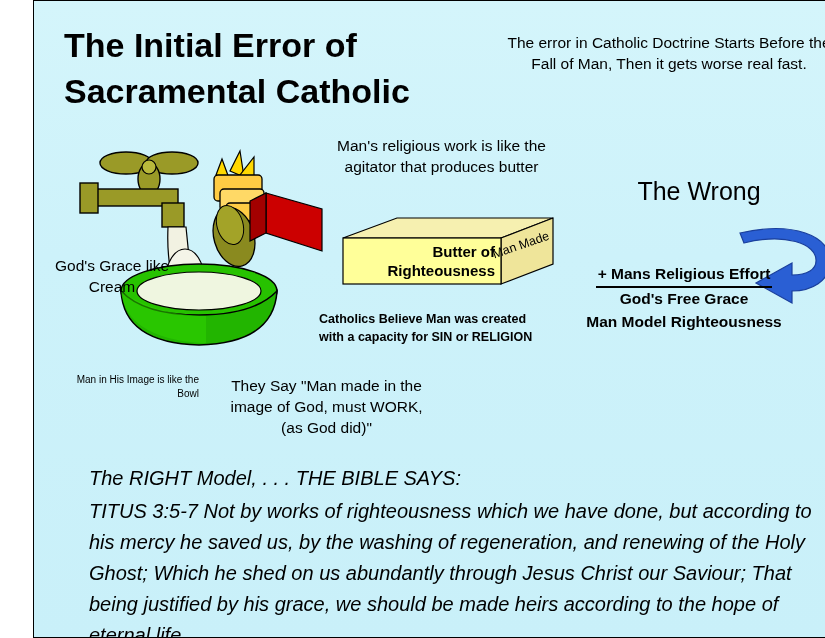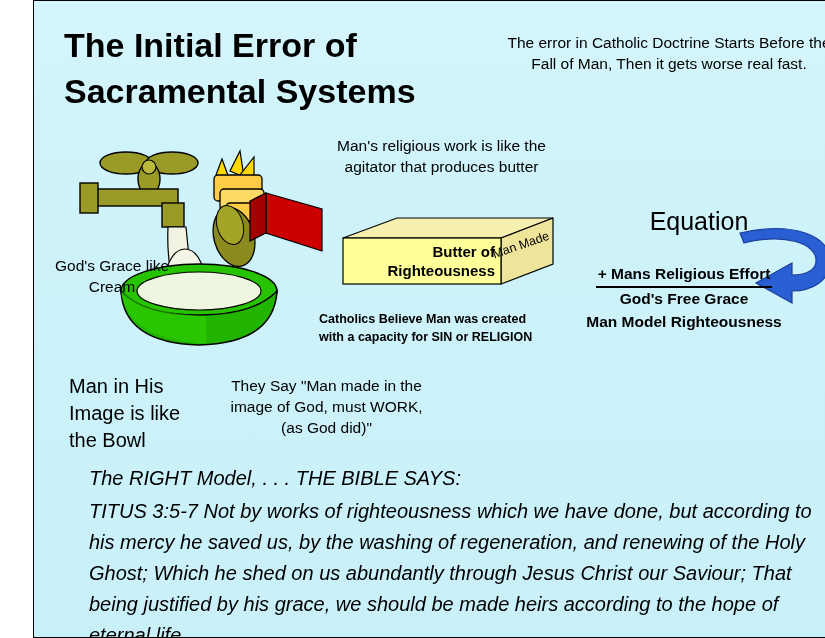--- a/index.html
+++ b/index.html
@@ -46,22 +46,22 @@
   }
 
   #grace-caption {
     left: 18px; top: 255px; width: 120px;
     font-size: 15.5px; color: #000000;
     text-align: center; line-height: 1.35;
   }
 
   #bowl-caption {
     left: 35px; top: 372px; width: 130px;
-    font-size: 20px; color: #000000;
-    text-align: left; line-height: 1.35;
+    font-size: 10px; color: #000000;
+    text-align: right; line-height: 1.35;
   }
 
   #capacity-caption {
     left: 285px; top: 310px; width: 215px;
     font-size: 12.5px; font-weight: bold; color: #000000;
     line-height: 1.4;
   }
 
   #theysay-caption {
     left: 190px; top: 375px; width: 205px;
@@ -129,21 +129,21 @@
 
   svg { display: block; }
 </style>
 </head>
 <body>
 
 <div id="slide">
 
   <div class="abs" id="main-title">
     <span>The Initial Error of</span>
-    <span class="l2">Sacramental Systems</span>
+    <span class="l2">Sacramental Catholic</span>
   </div>
 
   <div class="abs" id="subtitle">The error in Catholic Doctrine Starts Before the Fall of Man, Then it gets worse real fast.</div>
 
   <svg class="abs" style="left:20px; top:130px;" width="300" height="230" viewBox="0 0 300 230">
 
     <g>
       <ellipse cx="72" cy="32" rx="26" ry="11" fill="#9a9a27" stroke="#000" stroke-width="1.4"></ellipse>
       <ellipse cx="118" cy="32" rx="26" ry="11" fill="#9a9a27" stroke="#000" stroke-width="1.4"></ellipse>
       <ellipse cx="95" cy="48" rx="11" ry="16" fill="#9a9a27" stroke="#000" stroke-width="1.4"></ellipse>
@@ -197,22 +197,21 @@
       <rect x="4" y="22" width="158" height="46" fill="#ffff99" stroke="#000" stroke-width="1.2"></rect>
     </svg>
     <div id="butter-label">Butter of Righteousness</div>
     <div id="man-made-label">Man Made</div>
   </div>
 
   <div class="abs" id="capacity-caption">Catholics Believe Man was created with a capacity for SIN or RELIGION</div>
   <div class="abs" id="theysay-caption">They Say "Man made in the image of God, must WORK, (as God did)"</div>
 
   <div class="abs" id="wrong-equation-title">
-    <br>
-    <span>Equation</span>
+    <span>The Wrong</span><br>
   </div>
 
   <svg class="abs" style="left:700px; top:222px;" width="105" height="85" viewBox="0 0 105 85">
     <path d="M6 10 C58 -2 98 12 96 40 C95 58 78 68 58 68 L58 80 L22 60 L58 40 L58 52 C74 52 82 46 82 38 C83 20 50 10 10 20 Z" fill="#2a5fd4" stroke="#1a3f9c" stroke-width="1.2"></path>
   </svg>
 
   <div class="abs" id="equation">
     <span class="row"><span class="line-sum">+  Mans Religious Effort</span></span>
     <span class="row">God's Free Grace</span>
     <span class="row">Man Model Righteousness</span>

